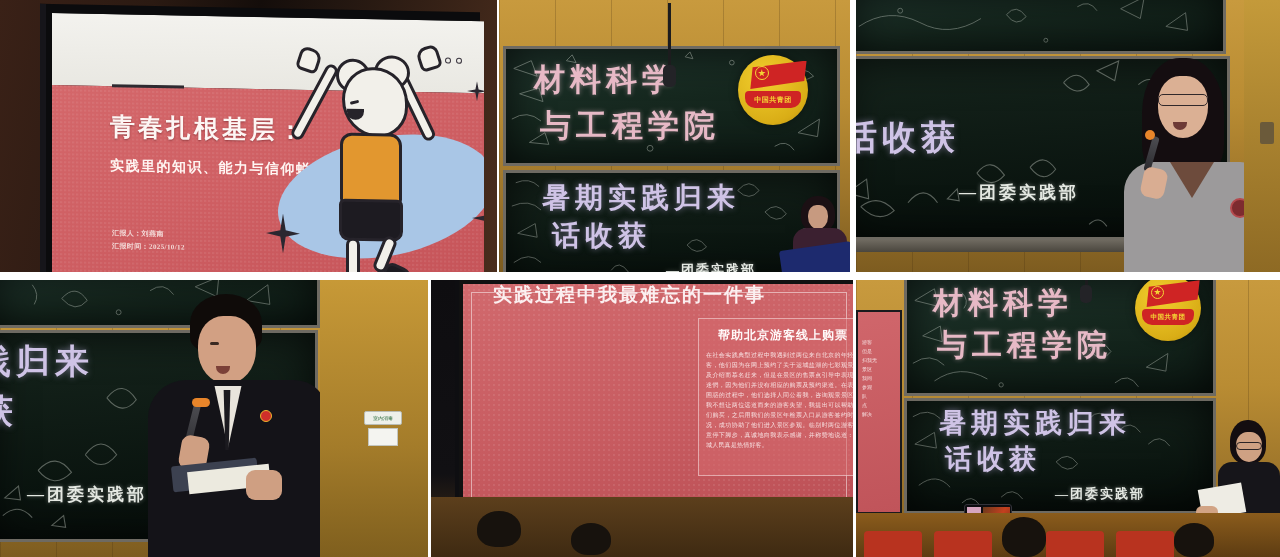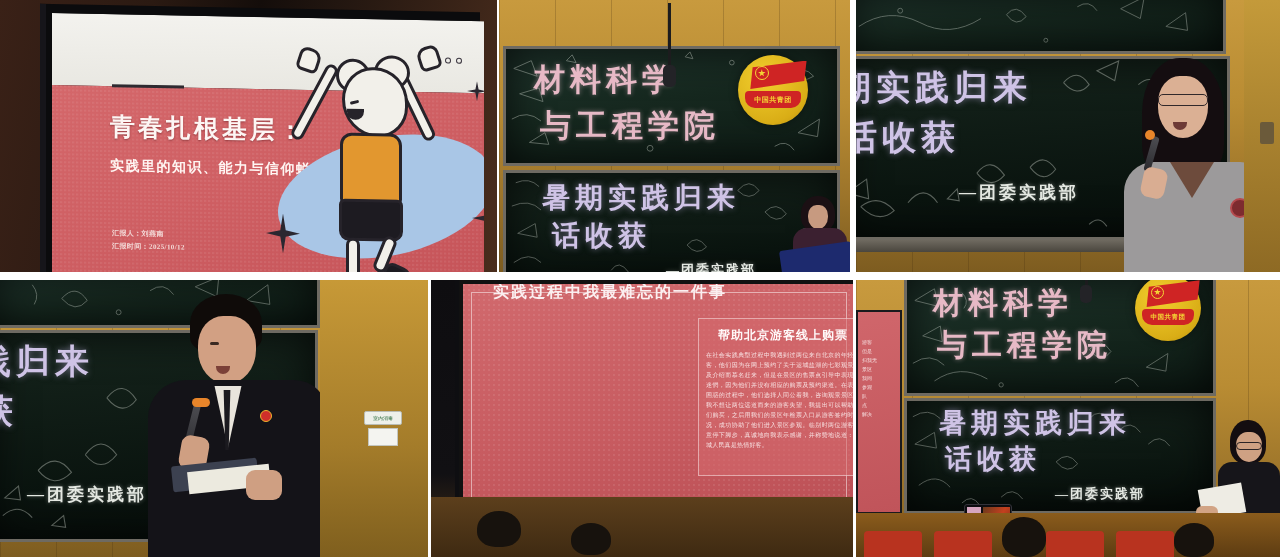--- a/index.html
+++ b/index.html
@@ -128,21 +128,21 @@
   #p6{ left:856px; top:280px; width:424px; height:277px; }
 
   .screen-outer{ position:absolute; left:24px; top:-4px; width:408px; height:250px;
     background:#111; border:4px solid #0e0e11; }
   .screen{ position:absolute; inset:4px; background:linear-gradient(170deg,#d1696d,#c75b60 60%,#bb4f55); overflow:hidden; }
   .screen-grain{ position:absolute; inset:0; opacity:.2;
     background-image:radial-gradient(circle at 1px 1px,rgba(255,255,255,.4) 1px,transparent 1.4px);
     background-size:5px 5px; }
   .screen-border{ position:absolute; inset:8px; border:1.5px solid rgba(255,255,255,.5); }
   .slide-head{ position:absolute; left:30px; top:-2px; color:#fbeff0;
-    font-family:Liberation Mono, monospace; font-size:16px; font-weight:700; letter-spacing:2px; white-space:nowrap; }
+    font-family:Liberation Mono, monospace; font-size:19px; font-weight:700; letter-spacing:2px; white-space:nowrap; }
   .vid{ position:absolute; left:38px; top:44px; width:190px; height:135px;
     background:linear-gradient(180deg,#cfe2ee 0%,#b9d4e4 38%,#cfc8bd 55%,#bdb4a8 100%);
     border:1px solid rgba(255,255,255,.5); overflow:hidden; }
   .vid .sea{ position:absolute; left:0; top:38%; right:0; height:16%; background:#7f9fb4; opacity:.8; }
   .vid .hill{ position:absolute; left:52%; top:30%; width:48%; height:16%; background:#94a2a6; opacity:.75;
     clip-path:polygon(0 100%,32% 10%,66% 46%,100% 4%,100% 100%); }
   .vid .banner{ position:absolute; left:4px; top:4px; width:24px; height:54px; background:#d93b2e; border-radius:2px;}
   .vid .panel-w{ position:absolute; left:30px; top:4px; width:70px; height:24px; background:#eef2f4; border-radius:2px;}
   .vid .ppl{ position:absolute; border-radius:6px; }
   .vid .cap{ position:absolute; left:0; right:0; bottom:8px; text-align:center; color:#fff;
@@ -297,21 +297,20 @@
           <path d="M136 116 q14 -18 28 2 q-14 16 -28 -2"></path>
           <path d="M190 110 q14 -16 26 2 q-12 16 -26 -2"></path>
           <path d="M18 150 q18 -14 34 4 q-16 14 -34 -4"></path>
           <path d="M66 146 q16 -20 30 0"></path>
           <path d="M106 142 l10 -10 l2 12 z"></path>
           <path d="M4 136 l20 -14 l2 20 z"></path>
           <path d="M250 168 q10 -10 18 2"></path>
           <path d="M300 160 q12 -10 20 4"></path>
         </g>
       </svg>
-      <div class="chalk lav" style="left:-6px; top:6px; font-size:34px;">期实践归来</div>
       <div class="chalk lav" style="left:0px; top:56px; font-size:34px;">话收获</div>
       <div class="chalk white" style="left:116px; top:122px; font-size:17px; letter-spacing:3px;">—团委实践部</div>
     </div>
     <div style="position:absolute;left:-16px;top:240px;width:390px;height:12px;background:linear-gradient(180deg,#6f6a60,#4a463e);"></div>
 
     <div class="person" style="left:262px; top:58px; width:150px; height:214px;">
       <div class="p-hair" style="left:24px; top:0; width:82px; height:120px; background:#140d10; border-radius:46% 46% 28% 28%;"></div>
       <div class="p-face" style="left:40px; top:18px; width:50px; height:62px; background:#dbb094;"></div>
       <div style="position:absolute;left:40px;top:36px;width:50px;height:12px;border:1.6px solid #30282a;border-radius:5px;"></div>
       <div style="position:absolute;left:55px;top:64px;width:14px;height:8px;background:#6d3a36;border-radius:0 0 7px 7px;"></div>

